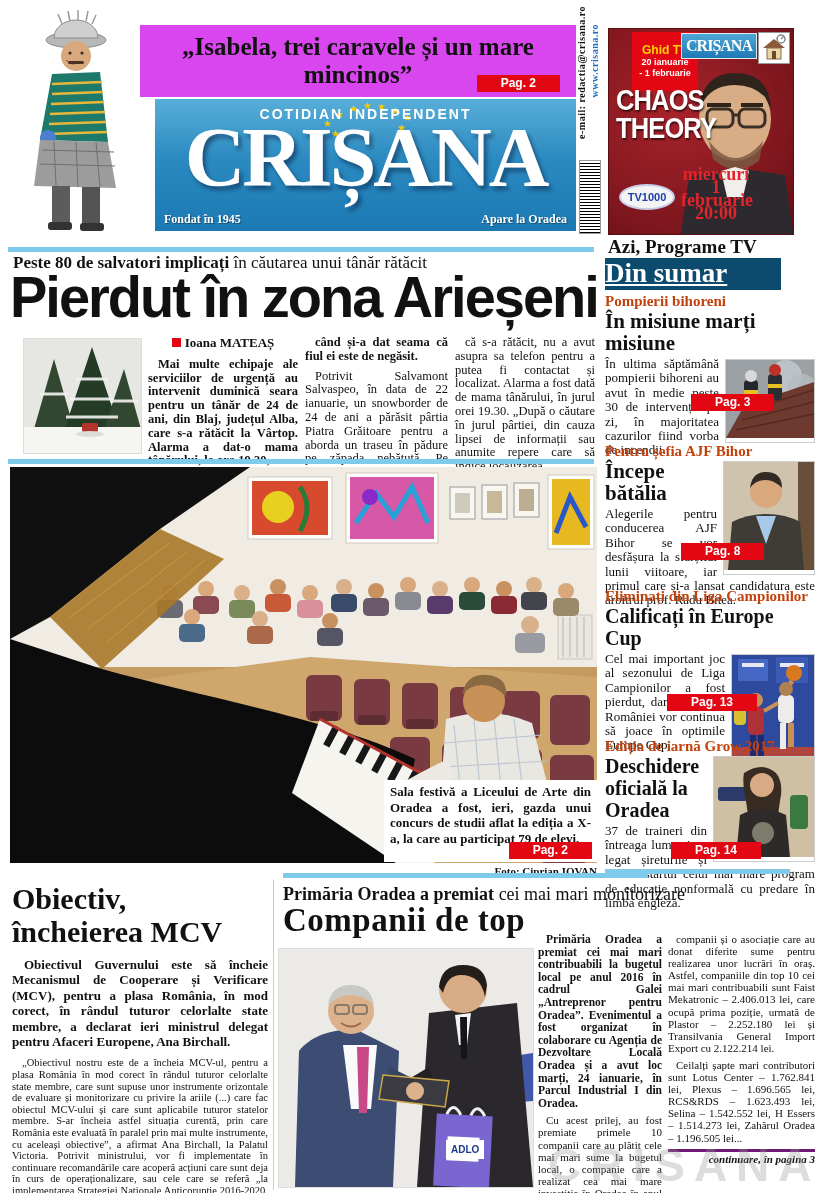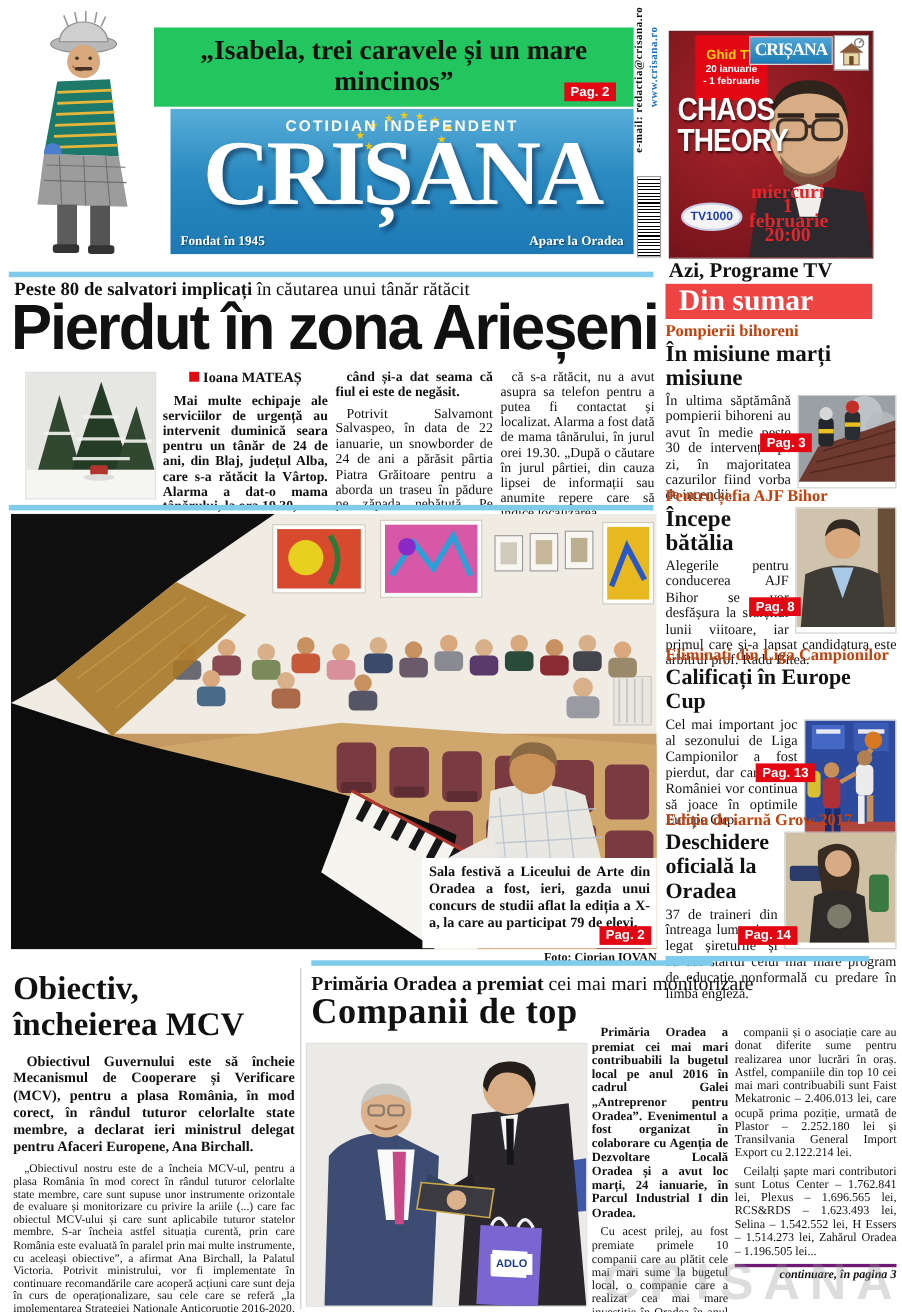--- a/index.html
+++ b/index.html
@@ -2,25 +2,25 @@
 <html><head>
 <meta charset="utf-8">
 <style>
   html,body{margin:0;padding:0;background:#e9e9e9;}
   .page{position:relative;width:820px;height:1193px;background:#fff;margin:0 auto;
         font-family:"Liberation Serif",serif;overflow:hidden;color:#111;}
   .abs{position:absolute;}
 
   
   .costume-photo{left:28px;top:8px;width:114px;height:224px;}
-  .quote-box{left:140px;top:25px;width:436px;height:72px;background:#22c55e;}
+  .quote-box{left:140px;top:25px;width:436px;height:72px;background:#d946ef;}
   .quote-text{font-weight:bold;font-size:25px;line-height:1.12;text-align:center;padding:8px 26px 0 26px;}
   .pag-badge{display:inline-block;background:#e30613;color:#fff;
              font-family:"Liberation Sans",sans-serif;font-weight:bold;font-size:12px;
-             padding:1px 6px;line-height:15px;}
+             padding:1px 24px;line-height:15px;}
   .quote-badge{position:absolute;right:16px;bottom:5px;}
 
   .masthead{left:155px;top:99px;width:421px;height:132px;
             background:linear-gradient(180deg,#58aed9 0%,#2b8ac0 45%,#1c79b4 100%);}
   .mast-tagline{position:absolute;top:7px;left:0;width:100%;text-align:center;color:#fff;
             font-family:"Liberation Sans",sans-serif;font-weight:bold;font-size:14px;letter-spacing:2px;}
   .eu-stars span{position:absolute;color:#f2c813;font-size:10px;line-height:10px;}
   .mast-title{position:absolute;top:17px;left:0;width:100%;text-align:center;color:#fff;
             font-weight:bold;font-size:84px;line-height:1;letter-spacing:-3px;
             text-shadow:3px 4px 4px rgba(0,10,40,.45);}
@@ -86,33 +86,33 @@
         border-top:3px solid #701a75;padding-top:1px;margin-top:2px;}
 
   
   .hall-photo{left:10px;top:467px;width:587px;height:396px;}
   .hall-caption{left:384px;top:780px;width:201px;background:#fff;padding:4px 6px 16px 6px;
         font-weight:bold;font-size:13px;line-height:15.5px;text-align:justify;}
   .hall-caption .pag-badge{position:absolute;right:5px;bottom:3px;}
   .photo-credit{left:374px;top:865px;width:223px;text-align:right;font-weight:bold;font-size:11px;}
 
   
-  .sidebar-title{left:605px;top:258px;width:176px;height:32px;background:#ef4444;color:#fff;
-        font-weight:bold;font-size:27px;line-height:31px;padding-left:12px;}
+  .sidebar-title{left:605px;top:258px;width:176px;height:32px;background:#0c4a6e;color:#fff;
+        font-weight:bold;font-size:27px;line-height:31px;padding-left:0;text-decoration:underline;}
   .sum-item{position:absolute;left:605px;width:210px;}
   .si1{top:293px;height:147px;} .si2{top:443px;height:142px;}
   .si3{top:588px;height:147px;} .si4{top:738px;height:130px;}
   .sum-kicker{color:#c2410c;font-weight:bold;font-size:15px;line-height:16px;}
   .sum-headline{font-weight:bold;font-size:21px;line-height:22px;margin:1px 0 3px 0;}
   .sum-headline.small{font-size:20px;}
   .sum-photo{float:right;margin:2px 0 2px 6px;border:1px solid #ccc;}
   .sum-text{font-size:13px;line-height:14.4px;text-align:justify;}
   .sum-badge{position:absolute;}
   .si1 .sum-badge{left:86px;top:101px;} .si2 .sum-badge{left:76px;top:100px;}
-  .si3 .sum-badge{left:82px;top:106px;} .si4 .sum-badge{left:66px;top:104px;}
+  .si3 .sum-badge{left:62px;top:106px;} .si4 .sum-badge{left:66px;top:104px;}
 
   
   .divider-v{left:273px;top:880px;width:1px;height:310px;background:#c9c9c9;}
   .mcv{left:12px;top:882px;width:256px;}
   .mcv-headline{font-weight:bold;font-size:30px;line-height:33px;}
   .mcv-lead{margin-top:9px;font-weight:bold;font-size:13px;line-height:15.4px;text-align:justify;text-indent:12px;}
   .mcv-body{margin-top:8px;font-size:10.5px;line-height:11.6px;text-align:justify;text-indent:10px;}
 
   .comp-kicker{left:283px;top:884px;font-size:18px;white-space:nowrap;}
   .comp-headline{left:283px;top:902px;font-weight:bold;font-size:33px;letter-spacing:.5px;}

